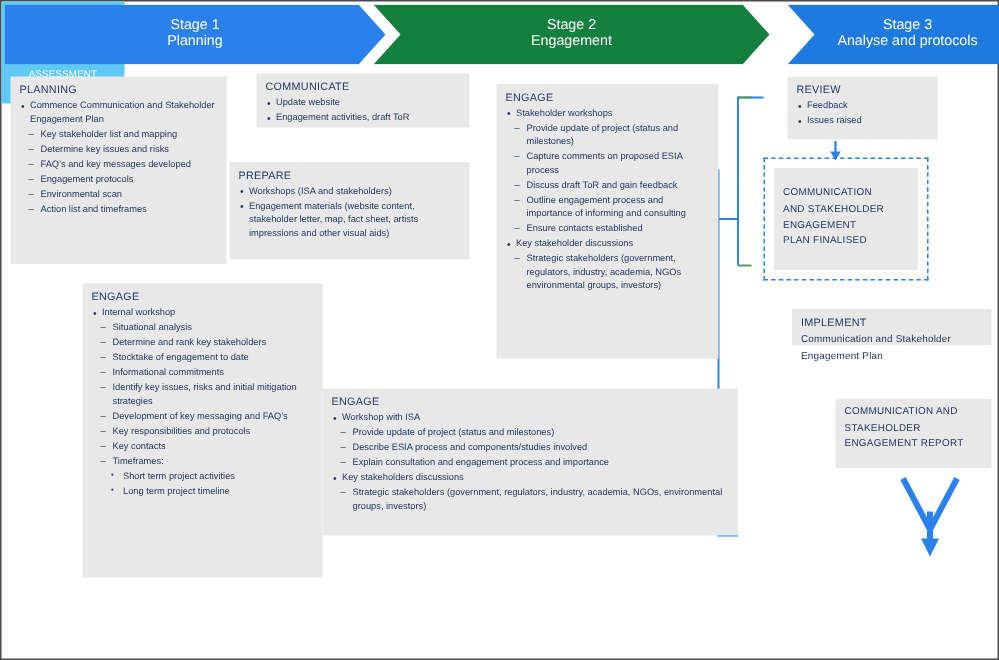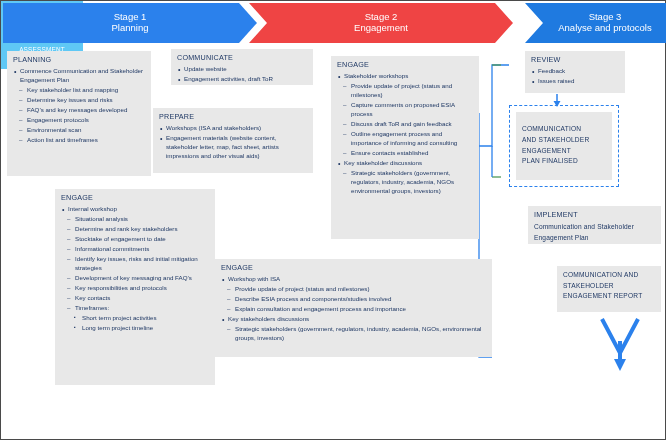--- a/index.html
+++ b/index.html
@@ -21,21 +21,21 @@
   .banner{position:absolute;top:2px;left:2px;right:2px;height:40px;}
   .chev{
     position:absolute;top:0;height:40px;
     display:flex;flex-direction:column;align-items:center;justify-content:center;
     color:#ffffff;text-align:center;line-height:1.15;
   }
   .chev .s-num{font-size:9.5px;}
   .chev .s-sub{font-size:9.5px;}
   #stage1{left:0;width:254px;background:#2b81ec;
     clip-path:polygon(0 0, 236px 0, 254px 50%, 236px 100%, 0 100%);}
-  #stage2{left:246px;width:264px;background:#ef4444;
+  #stage2{left:246px;width:264px;background:#15803d;
     clip-path:polygon(0 0, 246px 0, 264px 50%, 246px 100%, 0 100%, 18px 50%);}
   #stage3{left:522px;width:160px;background:#1f7ae0;
     clip-path:polygon(0 0, 142px 0, 160px 50%, 142px 100%, 0 100%, 18px 50%);}
 
   
   .card{
     position:absolute;
     background:#e8e8e8;
     box-sizing:border-box;
     padding:4px 6px 5px 6px;
@@ -59,21 +59,21 @@
   #engage-left-card{left:54px;top:188px;width:160px;height:196px;}
 
   #engage-s2-top-card{left:330px;top:55px;width:148px;height:183px;}
   #engage-s2-bot-card{left:214px;top:258px;width:277px;height:98px;}
 
   #review-card{left:508px;top:50px;width:100px;height:42px;margin-left:16px;}
   #plan-final-card{left:515px;top:111px;width:96px;height:68px;
      display:flex;align-items:center;}
   #plan-final-dash{position:absolute;left:508px;top:104px;width:110px;height:82px;
      border:1.6px dashed #2b81ec;box-sizing:border-box;}
-  #implement-card{left:527px;top:205px;width:133px;height:38px;}
+  #implement-card{left:527px;top:205px;width:133px;height:24px;}
   #report-card{left:556px;top:265px;width:104px;height:46px;}
   #esia-card{left:578px;top:366px;width:82px;height:68px;
      background:#5fc8f5;color:#ffffff;text-align:center;
      display:flex;align-items:center;justify-content:center;}
   #esia-card .esia-txt{font-size:6.4px;line-height:1.55;letter-spacing:.2px;}
 
   .block-txt{font-size:6.6px;line-height:1.6;letter-spacing:.15px;}
   .caps{font-size:6.6px;line-height:1.6;letter-spacing:.2px;}
 
   

